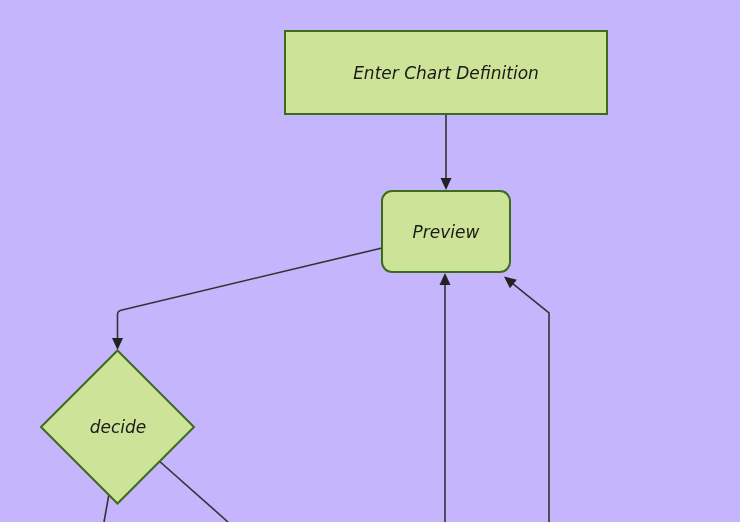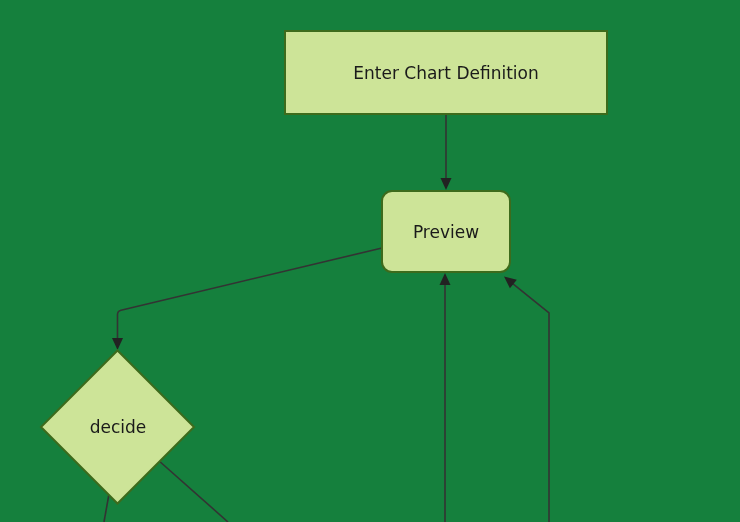--- a/index.html
+++ b/index.html
@@ -5,21 +5,22 @@
   html, body {
     margin: 0;
     padding: 0;
     background: #ffffff;
   }
   .canvas-wrap {
     position: relative;
     width: 740px;
     height: 522px;
     overflow: hidden;
-    background: #15803d;
+    background: #c4b5fd;
+    font-style: italic;
   }
   svg {
     display: block;
   }
   .node-label {
     font-family: "DejaVu Sans", "Liberation Sans", sans-serif;
     font-size: 17px;
   }
   .edge-line {
     fill: none;

